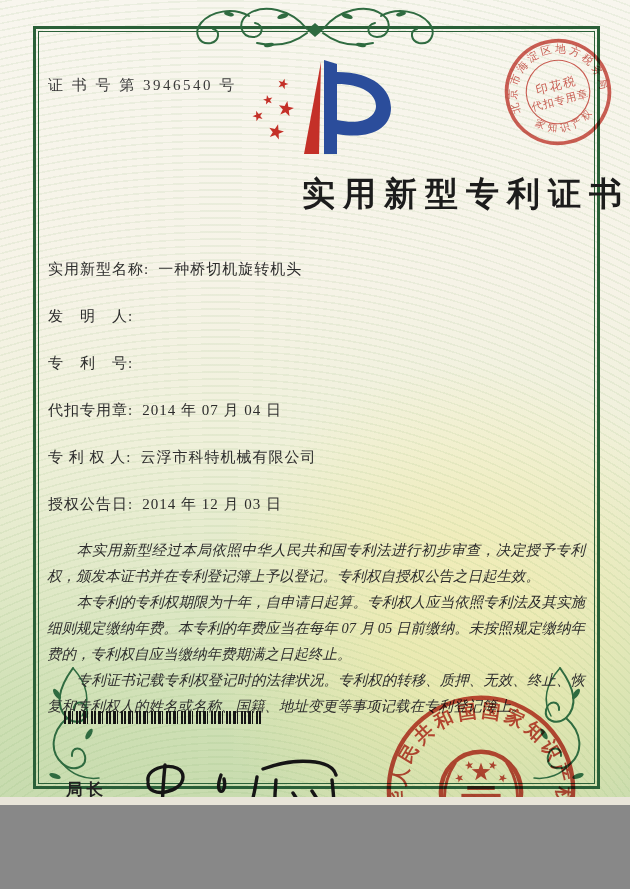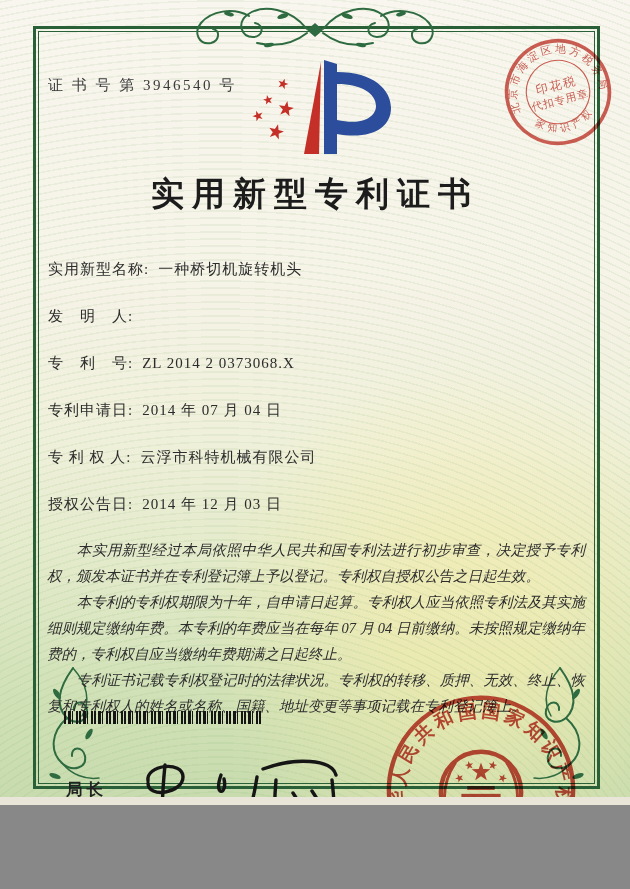--- a/index.html
+++ b/index.html
@@ -13,21 +13,21 @@
   }
   .frame{position:absolute;top:26px;left:33px;right:30px;bottom:16px;border:3px solid #2a6038;}
   .frame-inner{position:absolute;inset:2px;border:1px solid #2a6038;}
   .top-ornament{position:absolute;top:3px;left:50%;transform:translateX(-50%);width:340px;height:48px;}
   .corner-orn{position:absolute;bottom:19px;width:70px;height:122px;}
   .corner-orn.left{left:37px;}
   .corner-orn.right{right:34px;transform:scaleX(-1);}
   .cert-number{position:absolute;left:48px;top:76px;font-size:15px;letter-spacing:2.5px;color:#3a3a3a;white-space:pre;}
   .tax-seal{position:absolute;top:36px;right:16px;width:112px;height:112px;transform:rotate(-14deg);opacity:.8;mix-blend-mode:multiply;}
   .logo{position:absolute;top:54px;left:228px;width:175px;height:108px;}
-  .page-title{position:absolute;top:172px;left:0;right:0;text-align:center;font-size:33px;font-weight:700;letter-spacing:8px;color:#1c1c1c;}
+  .page-title{position:absolute;top:172px;left:0;right:0;text-align:right;font-size:33px;font-weight:700;letter-spacing:8px;color:#1c1c1c;}
   .fields{position:absolute;left:48px;top:260px;display:flex;flex-direction:column;gap:28px;font-size:15px;color:#2c2c2c;letter-spacing:1px;}
   .field-row{display:flex;align-items:baseline;}
   .field-label{white-space:pre;margin-right:9px;}
   .field-value{white-space:pre;}
   .body-text{position:absolute;left:47px;right:45px;top:537px;font-size:14.5px;line-height:26px;text-align:justify;color:#2d2d2d;font-style:italic;}
   .body-text p{margin:0;text-indent:2.05em;}
   .barcode{position:absolute;left:64px;top:711px;width:198px;height:13px;
     background:repeating-linear-gradient(90deg,#151515 0 2px,transparent 2px 4px,#151515 4px 7px,transparent 7px 8px,#151515 8px 9px,transparent 9px 12px,#151515 12px 14px,transparent 14px 15px);}
   .director-title{position:absolute;left:66px;top:779px;font-size:16.5px;letter-spacing:4px;color:#222;font-weight:bold;}
   .director-name{position:absolute;left:66px;top:810px;font-size:16.5px;letter-spacing:4px;color:#222;}
@@ -121,39 +121,38 @@
   <div class="fields">
     <div class="field-row">
       <span class="field-label">实用新型名称:</span>
       <span class="field-value">一种桥切机旋转机头</span>
     </div>
     <div class="field-row">
       <span class="field-label">发　明　人:</span>
     </div>
     <div class="field-row">
       <span class="field-label">专　利　号:</span>
-      <span class="field-value">ZL 2014 2 0373068.X</span>
-    </div>
-    <div class="field-row">
-      <span class="field-label">专利申请日:</span>
+    </div>
+    <div class="field-row">
+      <span class="field-label">代扣专用章:</span>
       <span class="field-value">2014 年 07 月 04 日</span>
     </div>
     <div class="field-row">
       <span class="field-label">专 利 权 人:</span>
       <span class="field-value">云浮市科特机械有限公司</span>
     </div>
     <div class="field-row">
       <span class="field-label">授权公告日:</span>
       <span class="field-value">2014 年 12 月 03 日</span>
     </div>
   </div>
 
   <div class="body-text">
     <p>本实用新型经过本局依照中华人民共和国专利法进行初步审查，决定授予专利权，颁发本证书并在专利登记簿上予以登记。专利权自授权公告之日起生效。</p>
-    <p>本专利的专利权期限为十年，自申请日起算。专利权人应当依照专利法及其实施细则规定缴纳年费。本专利的年费应当在每年 07 月 04 日前缴纳。未按照规定缴纳年费的，专利权自应当缴纳年费期满之日起终止。</p>
+    <p>本专利的专利权期限为十年，自申请日起算。专利权人应当依照专利法及其实施细则规定缴纳年费。本专利的年费应当在每年 07 月 05 日前缴纳。未按照规定缴纳年费的，专利权自应当缴纳年费期满之日起终止。</p>
     <p>专利证书记载专利权登记时的法律状况。专利权的转移、质押、无效、终止、恢复和专利权人的姓名或名称、国籍、地址变更等事项记载在专利登记簿上。</p>
   </div>
 
   <div class="barcode"></div>
 
   <div class="director-title">局长</div>
   <div class="director-name">申长雨</div>
 
   <svg class="signature" viewBox="0 0 235 105">
     <g stroke="#151515" fill="none" stroke-width="3.4" stroke-linecap="round" stroke-linejoin="round">

